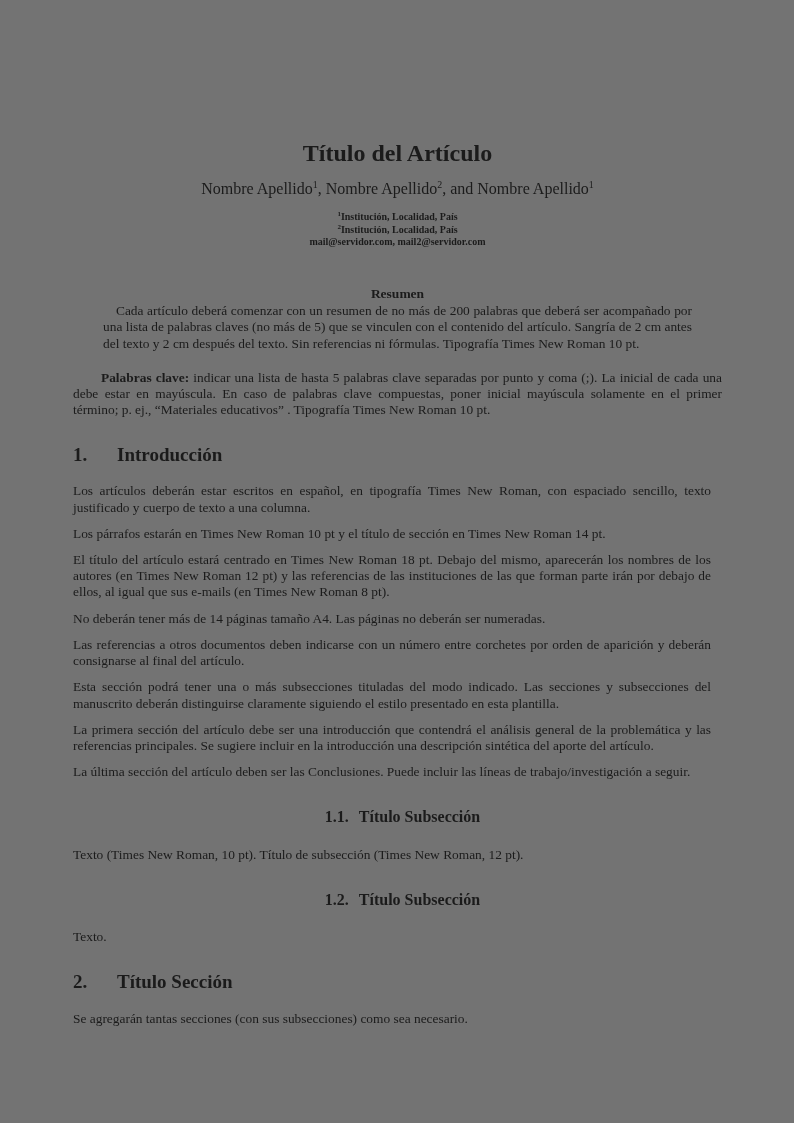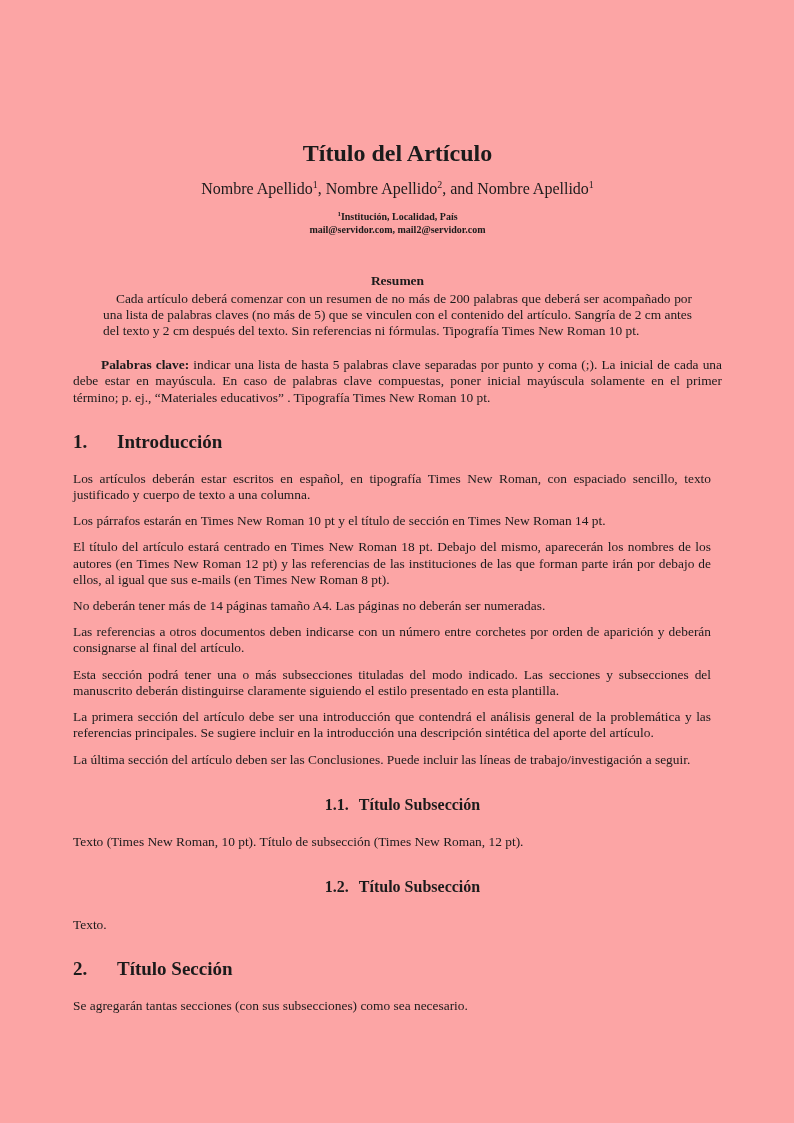--- a/index.html
+++ b/index.html
@@ -5,21 +5,21 @@
   html, body {
     margin: 0;
     padding: 0;
     background: #ffffff;
   }
   .page {
     position: relative;
     width: 794px;
     height: 1123px;
     box-sizing: border-box;
-    background: #fca5a5;
+    background: #737373;
     color: #1b1b1b;
     font-family: "Liberation Serif", "DejaVu Serif", serif;
     padding: 139px 72px 0 73px;
     overflow: hidden;
   }
   
   .article-title {
     font-size: 24px;
     font-weight: bold;
     text-align: center;
@@ -107,20 +107,21 @@
 <div class="page">
 
   <h1 class="article-title">Título del Artículo</h1>
 
   <div class="author-line">
     <span>Nombre Apellido</span><sup>1</sup><span>, </span><span>Nombre Apellido</span><sup>2</sup><span>, and </span><span>Nombre Apellido</span><sup>1</sup>
   </div>
 
   <div class="affiliations">
     <div><sup>1</sup><span>Institución, Localidad, País</span></div>
+    <div><sup>2</sup><span>Institución, Localidad, País</span></div>
     <div>mail@servidor.com, mail2@servidor.com</div>
   </div>
 
   <div class="abstract">
     <div class="abstract-heading">Resumen</div>
     <p class="abstract-text">Cada artículo deberá comenzar con un resumen de no más de 200 palabras que deberá ser acompañado por una lista de palabras claves (no más de 5) que se vinculen con el contenido del artículo. Sangría de 2 cm antes del texto y 2 cm después del texto. Sin referencias ni fórmulas. Tipografía Times New Roman 10 pt.</p>
   </div>
 
   <p class="keywords">
     <span class="kw-label">Palabras clave:</span><span> indicar una lista de hasta 5 palabras clave separadas por punto y coma (;). La inicial de cada una debe estar en mayúscula. En caso de palabras clave compuestas, poner inicial mayúscula solamente en el primer término; p. ej., “Materiales educativos” . Tipografía Times New Roman 10 pt.</span>

